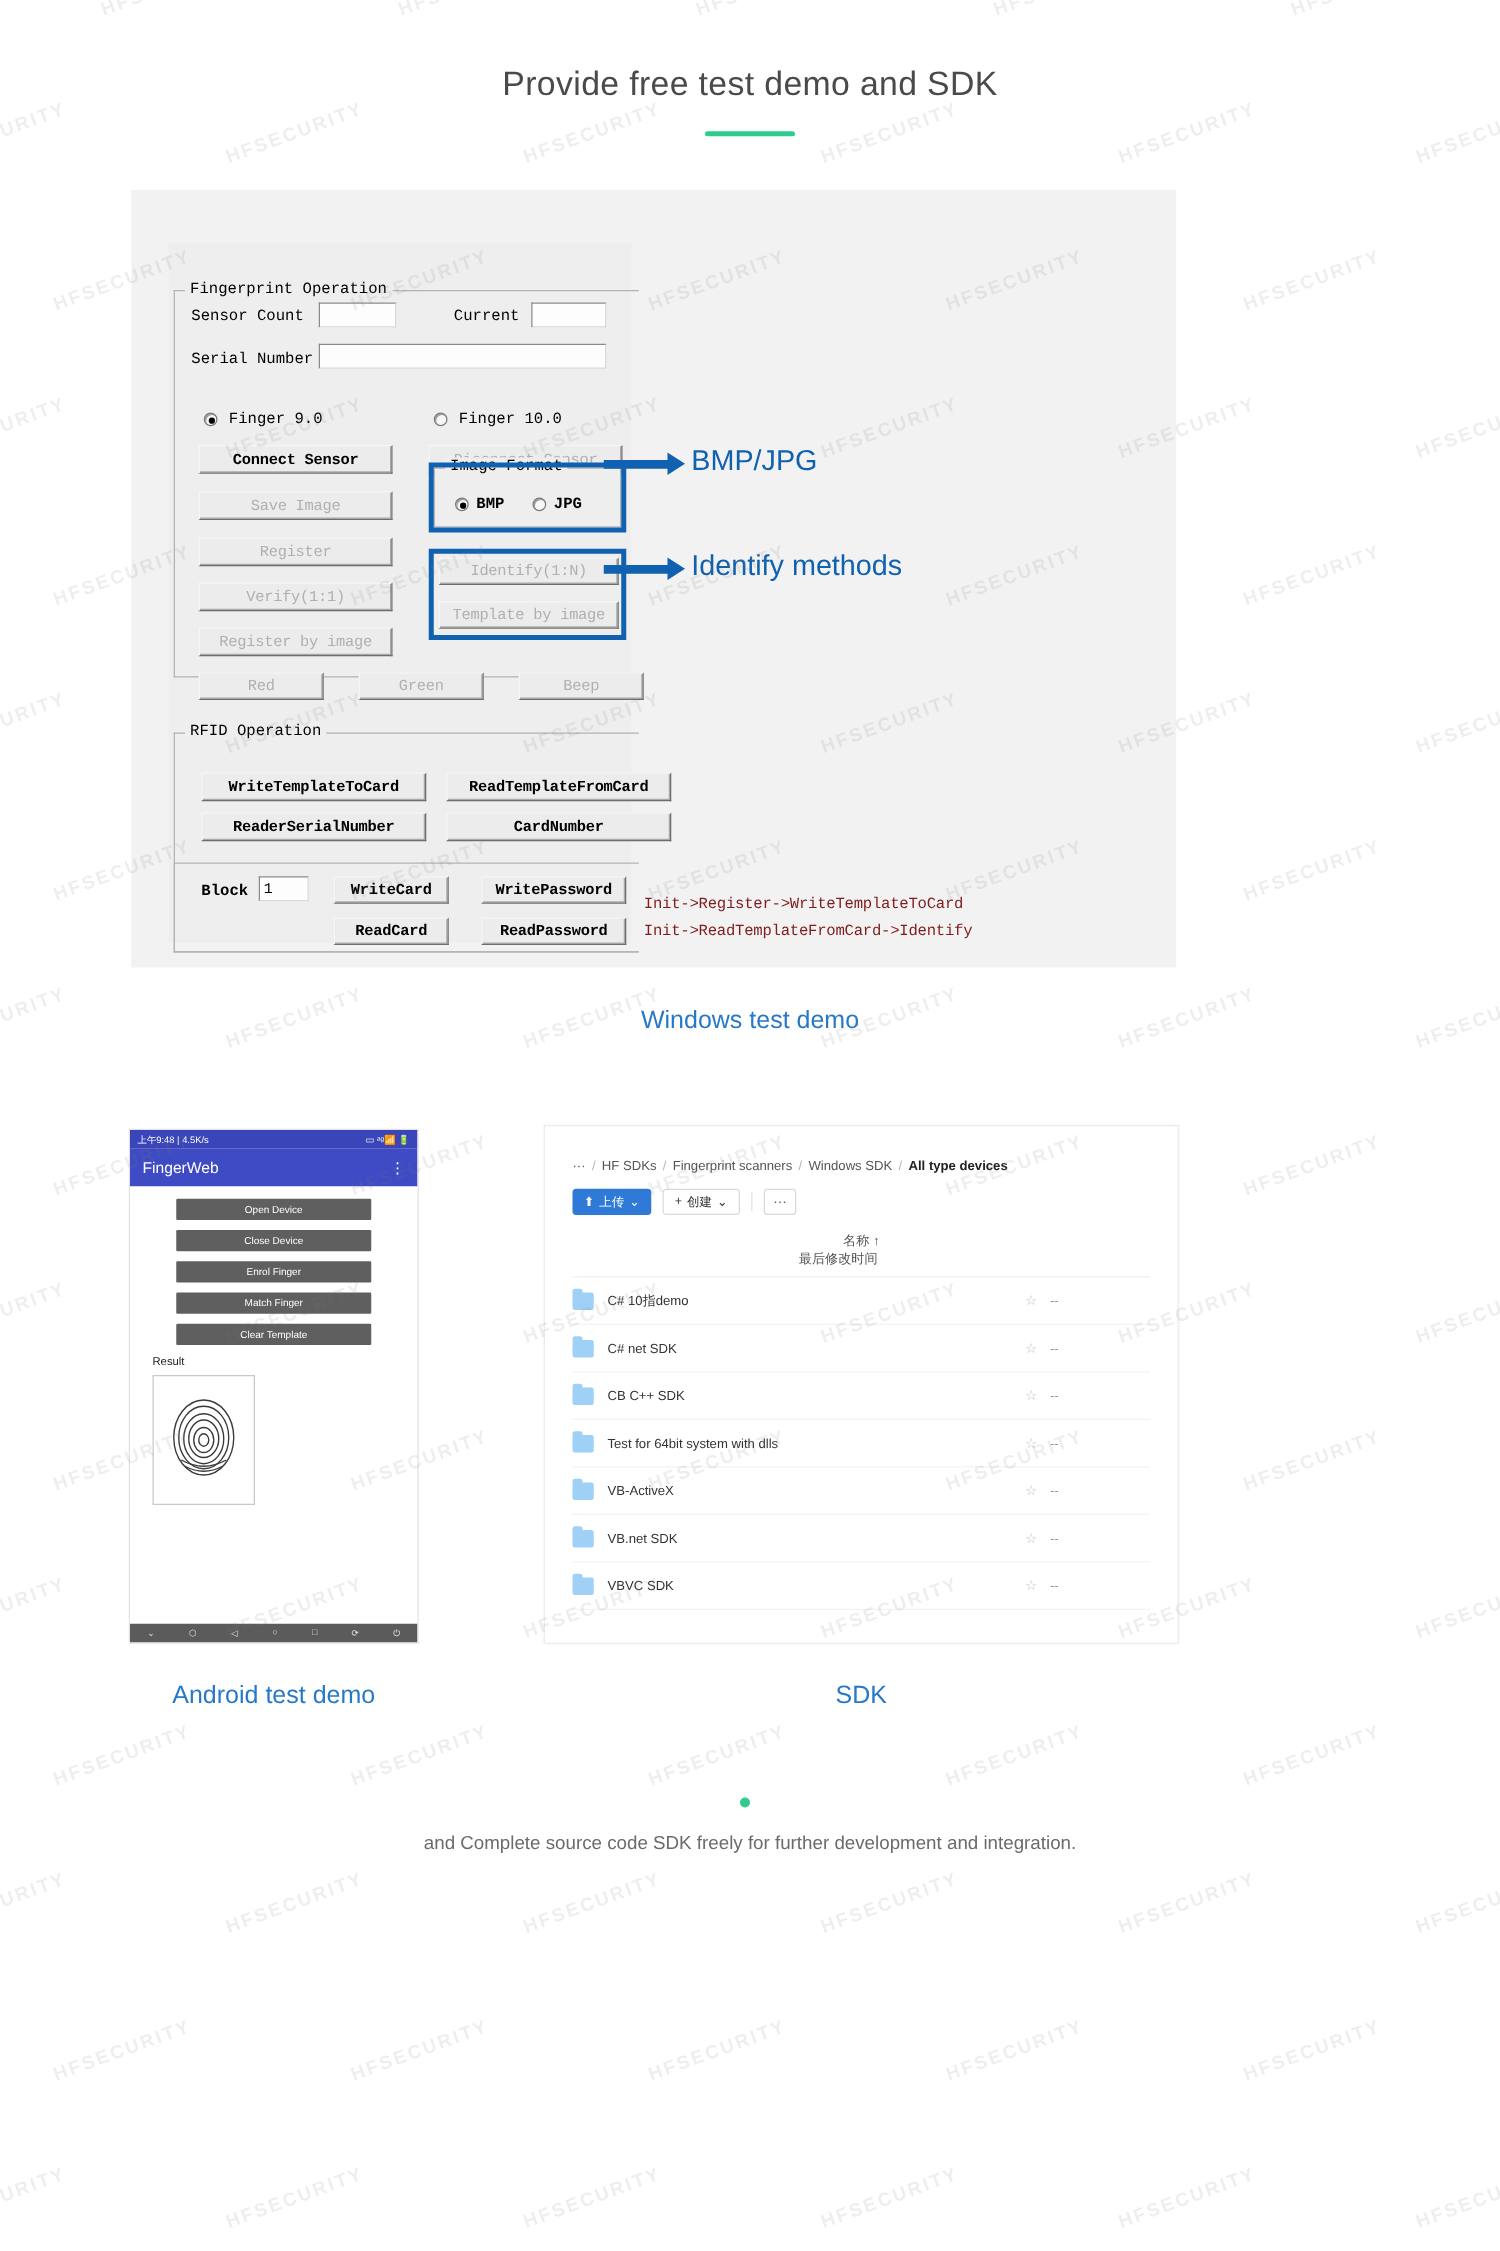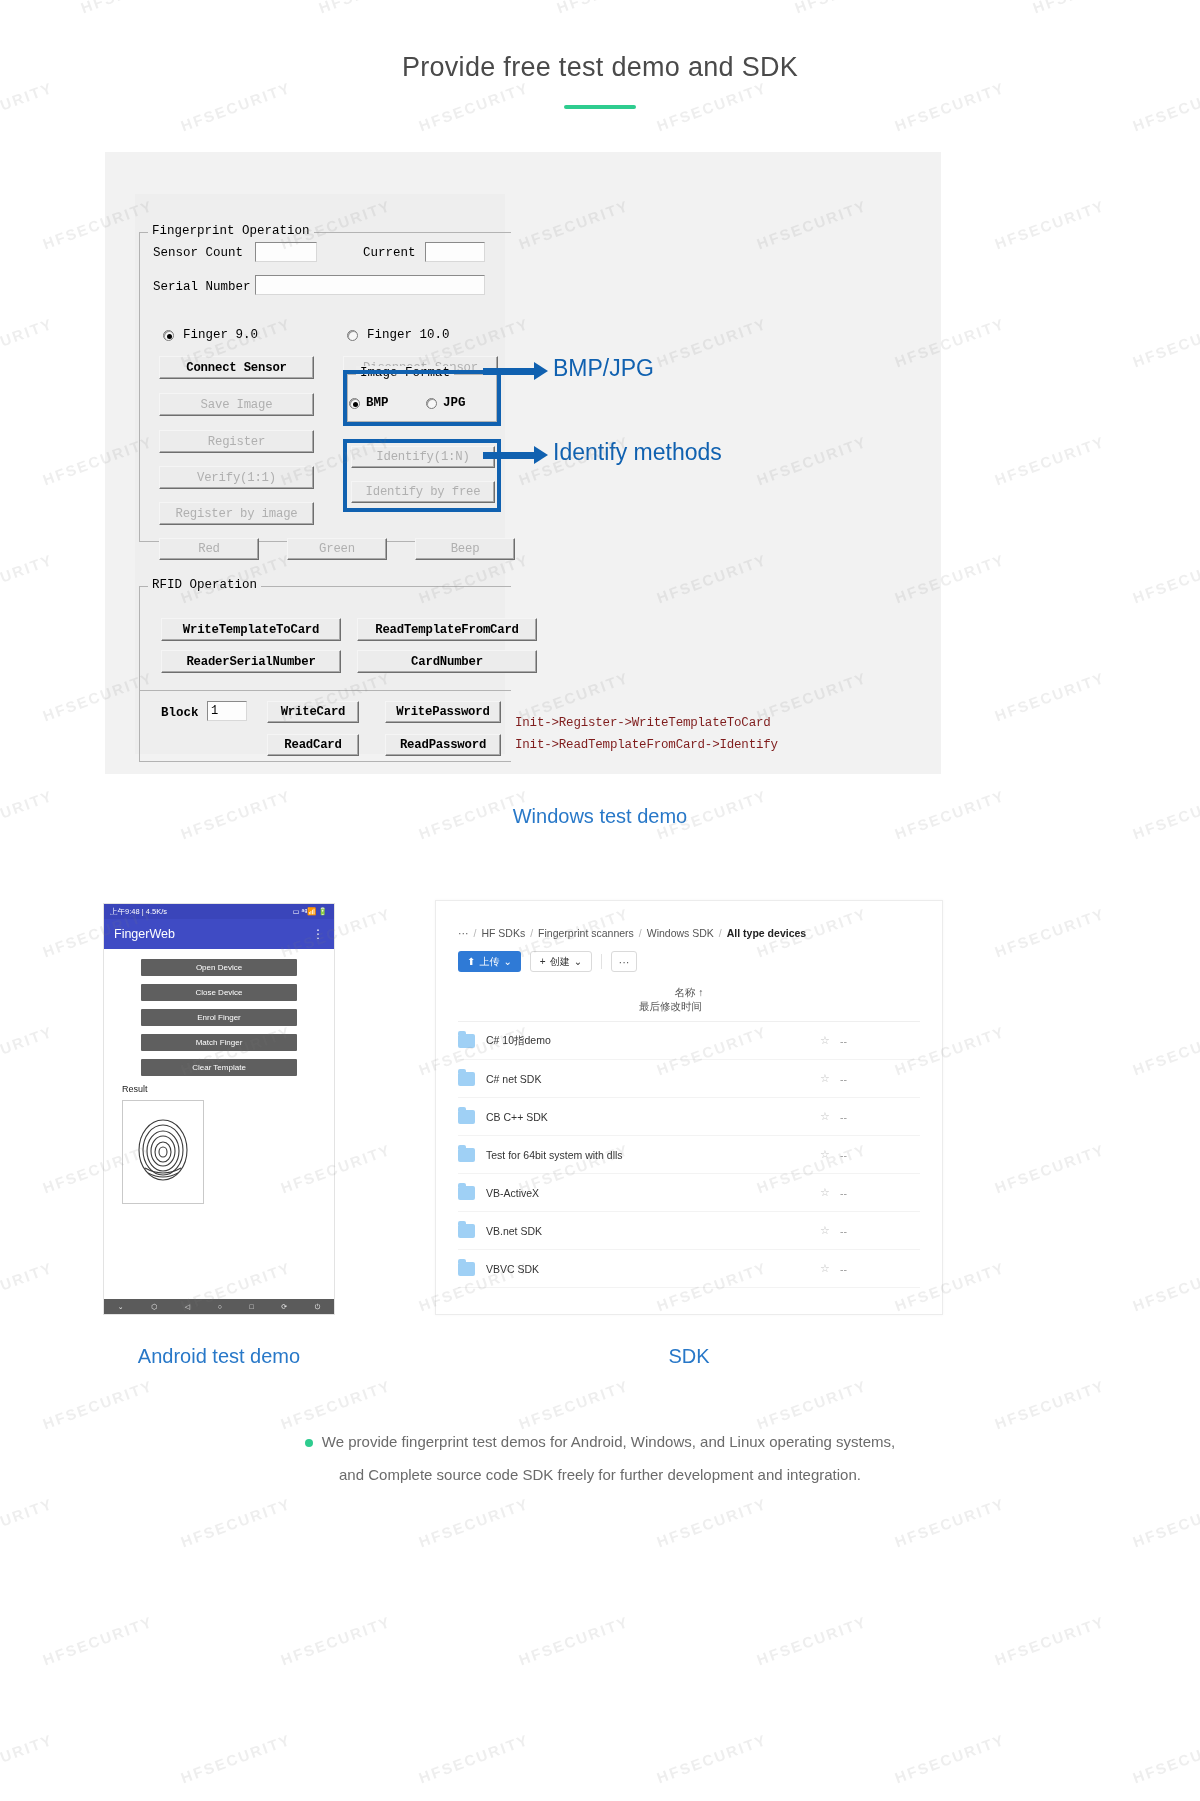--- a/index.html
+++ b/index.html
@@ -458,33 +458,33 @@
     <div class="btn bold" style="left:24px; top:162px; width:155px; height:23px;">Connect Sensor</div>
     <div class="btn" style="left:208px; top:162px; width:155px; height:23px;">Disonnect Sensor</div>
 
     <div class="btn" style="left:24px; top:199px; width:155px; height:23px;">Save Image</div>
     <div class="btn" style="left:24px; top:236px; width:155px; height:23px;">Register</div>
     <div class="btn" style="left:24px; top:272px; width:155px; height:23px;">Verify(1:1)</div>
     <div class="btn" style="left:24px; top:308px; width:155px; height:23px;">Register by image</div>
 
     <div class="imgfmt-group" style="left:212px; top:180px; width:150px; height:48px;padding-left:36px;">
       <span class="grp-label" style="background:#eeeeee;">Image Format</span>
-      <div class="radio on" style="left:1px; top:21px;">
+      <div class="radio on" style="left:16px; top:21px;">
         <span class="dot"></span>
         <span class="rl" style="margin-left:6px;font-weight:700;">BMP</span>
       </div>
       <div class="radio" style="left:78px; top:21px;">
         <span class="dot"></span>
         <span class="rl" style="margin-left:6px;font-weight:700;">JPG</span>
       </div>
     </div>
     <div class="hl-box" style="left:208px; top:176px; width:158px; height:56px;"></div>
 
     <div class="btn" style="left:216px; top:252px; width:144px; height:22px;">Identify(1:N)</div>
-    <div class="btn" style="left:216px; top:287px; width:144px; height:22px;">Identify by free</div>
+    <div class="btn" style="left:216px; top:287px; width:144px; height:22px;">Template by image</div>
     <div class="hl-box" style="left:208px; top:245px; width:158px; height:73px;"></div>
 
     <div class="btn" style="left:24px; top:344px; width:100px; height:22px;">Red</div>
     <div class="btn" style="left:152px; top:344px; width:100px; height:22px;">Green</div>
     <div class="btn" style="left:280px; top:344px; width:100px; height:22px;">Beep</div>
 
     <div class="grp" style="left:4px; top:392px; width:372px; height:176px;">
       <span class="grp-label">RFID Operation</span>
     </div>
 
@@ -638,16 +638,16 @@
         <span class="row-star">☆</span>
         <span class="row-mtime">--</span>
       </div>
     </div>
 </div>
 
 <div class="caption" style="left:435px; width:508px; top:1345px;">SDK</div>
 
 <div class="footer">
   <div class="footer-line">
-    <span class="bullet"></span><span>We provide fingerprint test demos for Android, Windows, and Linux operating systems,</span>
+    <span class="bullet"></span>
   </div>
   <div class="footer-line">and Complete source code SDK freely for further development and integration.</div>
 </div>
 
 </body></html>

